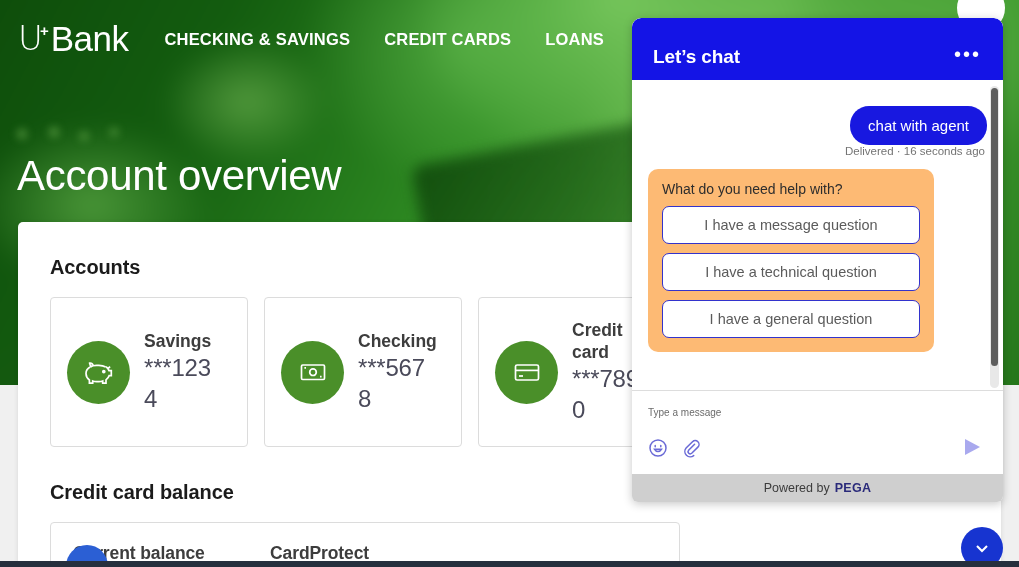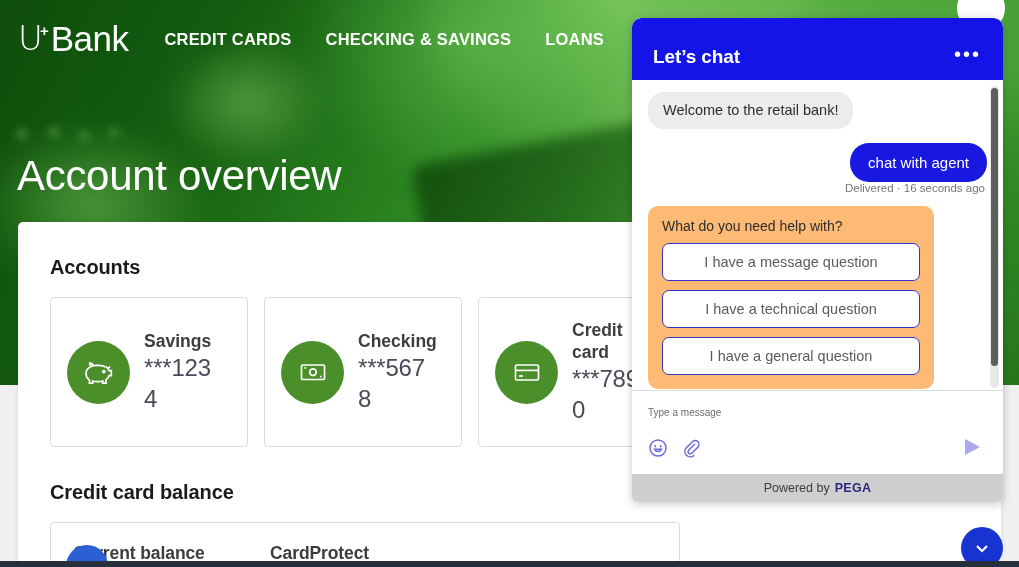--- a/index.html
+++ b/index.html
@@ -238,22 +238,22 @@
     <div class="hero-dots"></div>
   </div>
 
   <div class="navbar">
     <div class="logo">
       <span class="logo-u">U</span>
       <span class="logo-plus">+</span>
       <span class="logo-word">Bank</span>
     </div>
     <div class="nav-links">
+      <a class="nav-link">CHECKING &amp; SAVINGS</a>
       <a class="nav-link">CREDIT CARDS</a>
-      <a class="nav-link">CHECKING &amp; SAVINGS</a>
       <a class="nav-link">LOANS</a>
     </div>
   </div>
 
   <div class="hero-title">Account overview</div>
 
   <div class="leftstrip"></div>
   <div class="rightstrip"></div>
 
   <div class="content-card">
@@ -336,23 +336,20 @@
 
   <div class="chat">
 
     <div class="chat-header">
       <div class="chat-title">Let’s chat</div>
       <div class="chat-menu">•••</div>
     </div>
 
     <div class="chat-body">
 
-      <div>
-        <div class="bubble-in">Welcome to the retail bank!</div>
-      </div>
 
       <div class="row-right">
         <div class="bubble-out">chat with agent</div>
         <div class="delivered">Delivered · 16 seconds ago</div>
       </div>
 
       <div class="qr-panel">
         <div class="qr-prompt">What do you need help with?</div>
         <div class="qr-btn">I have a message question</div>
         <div class="qr-btn">I have a technical question</div>

